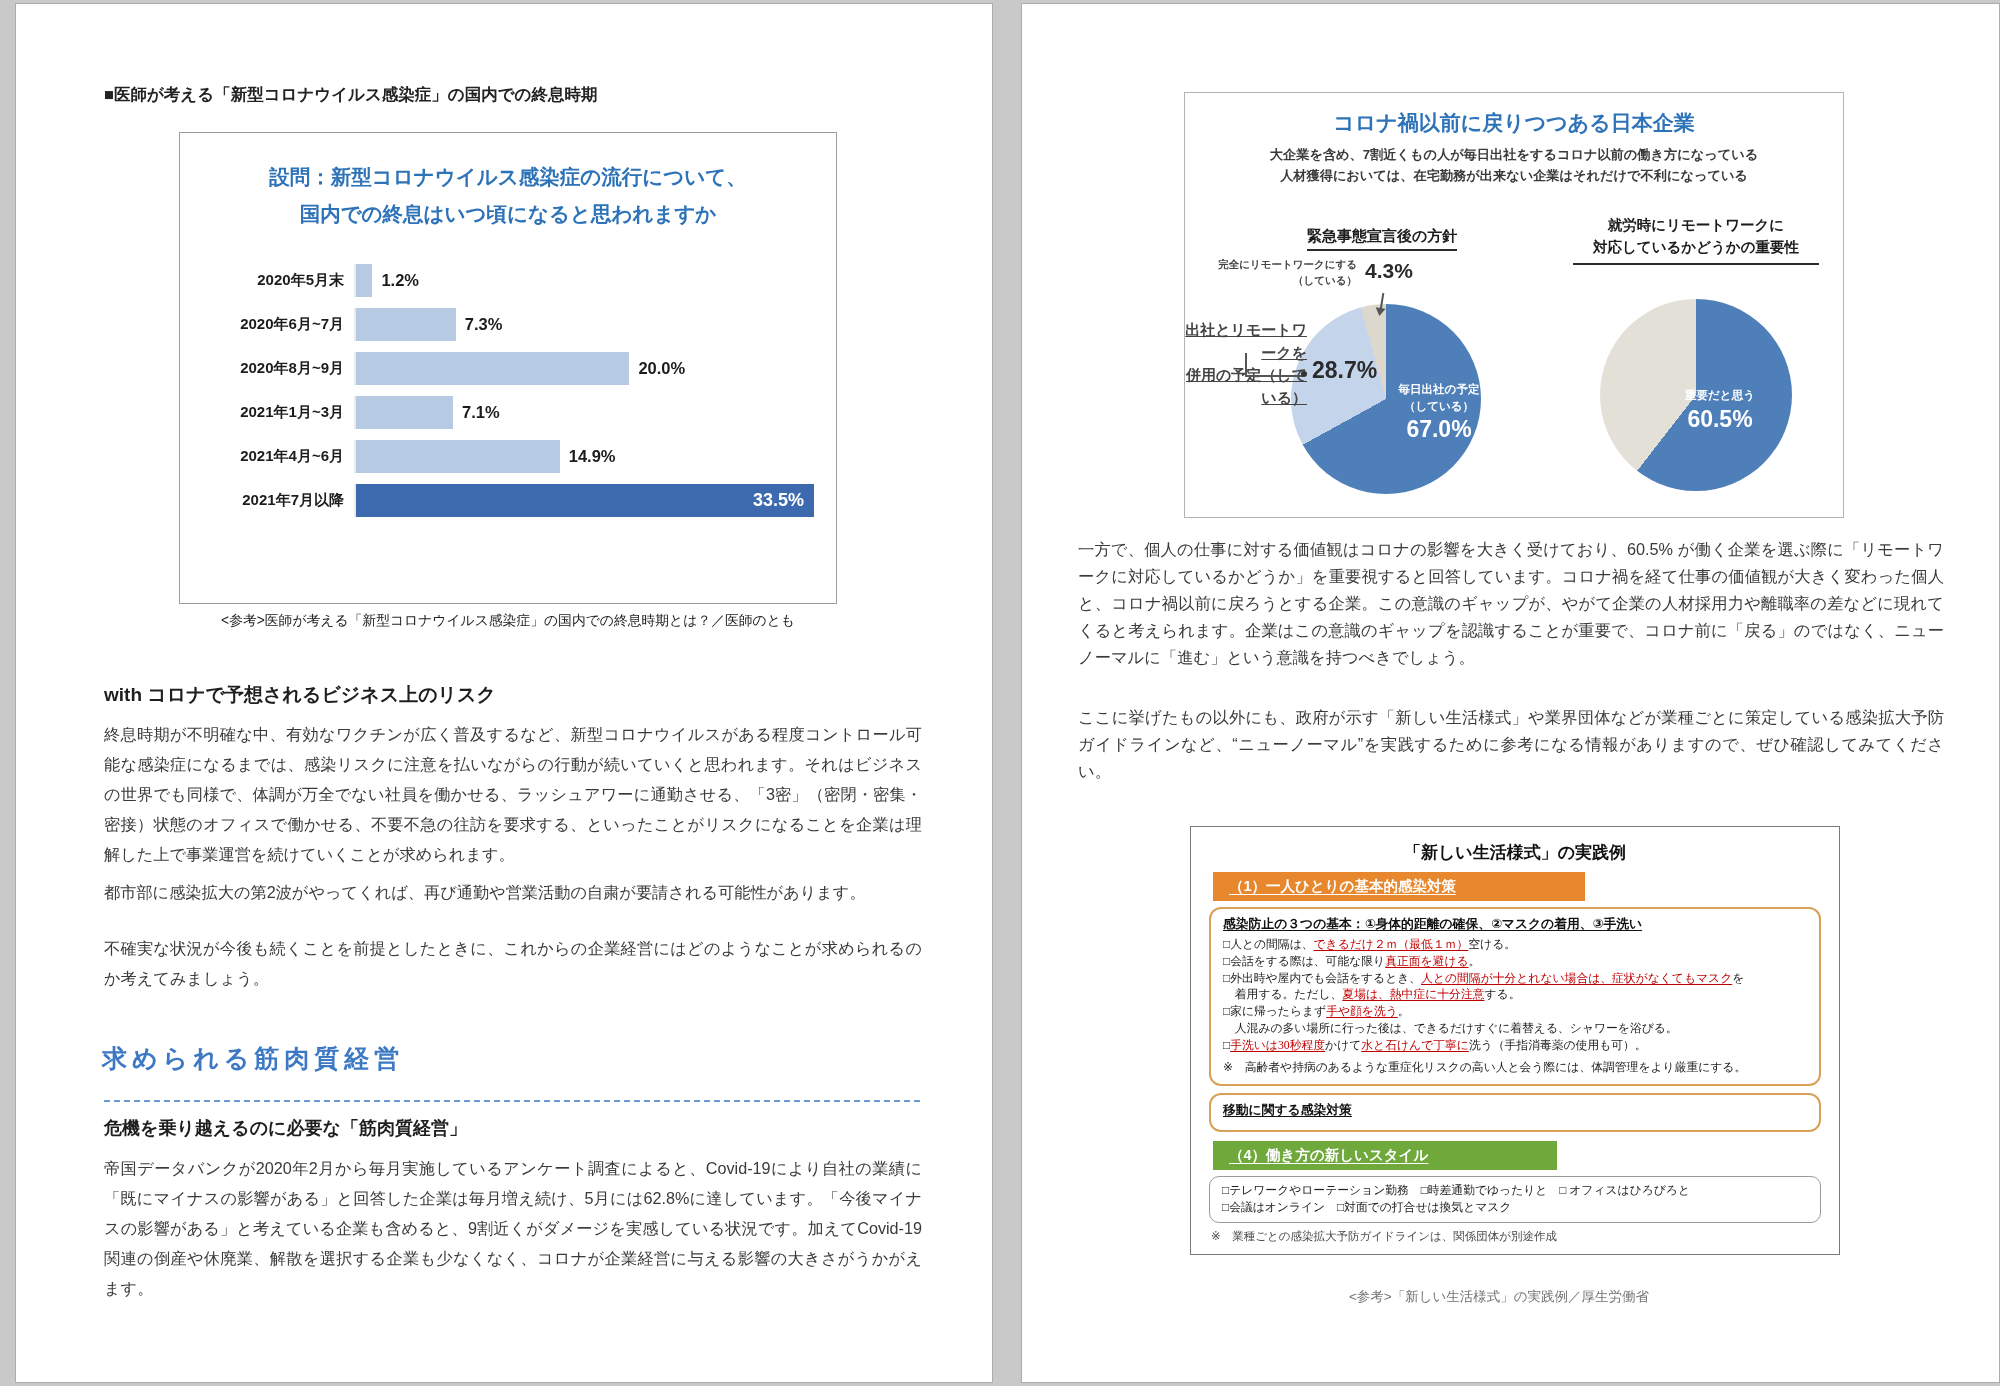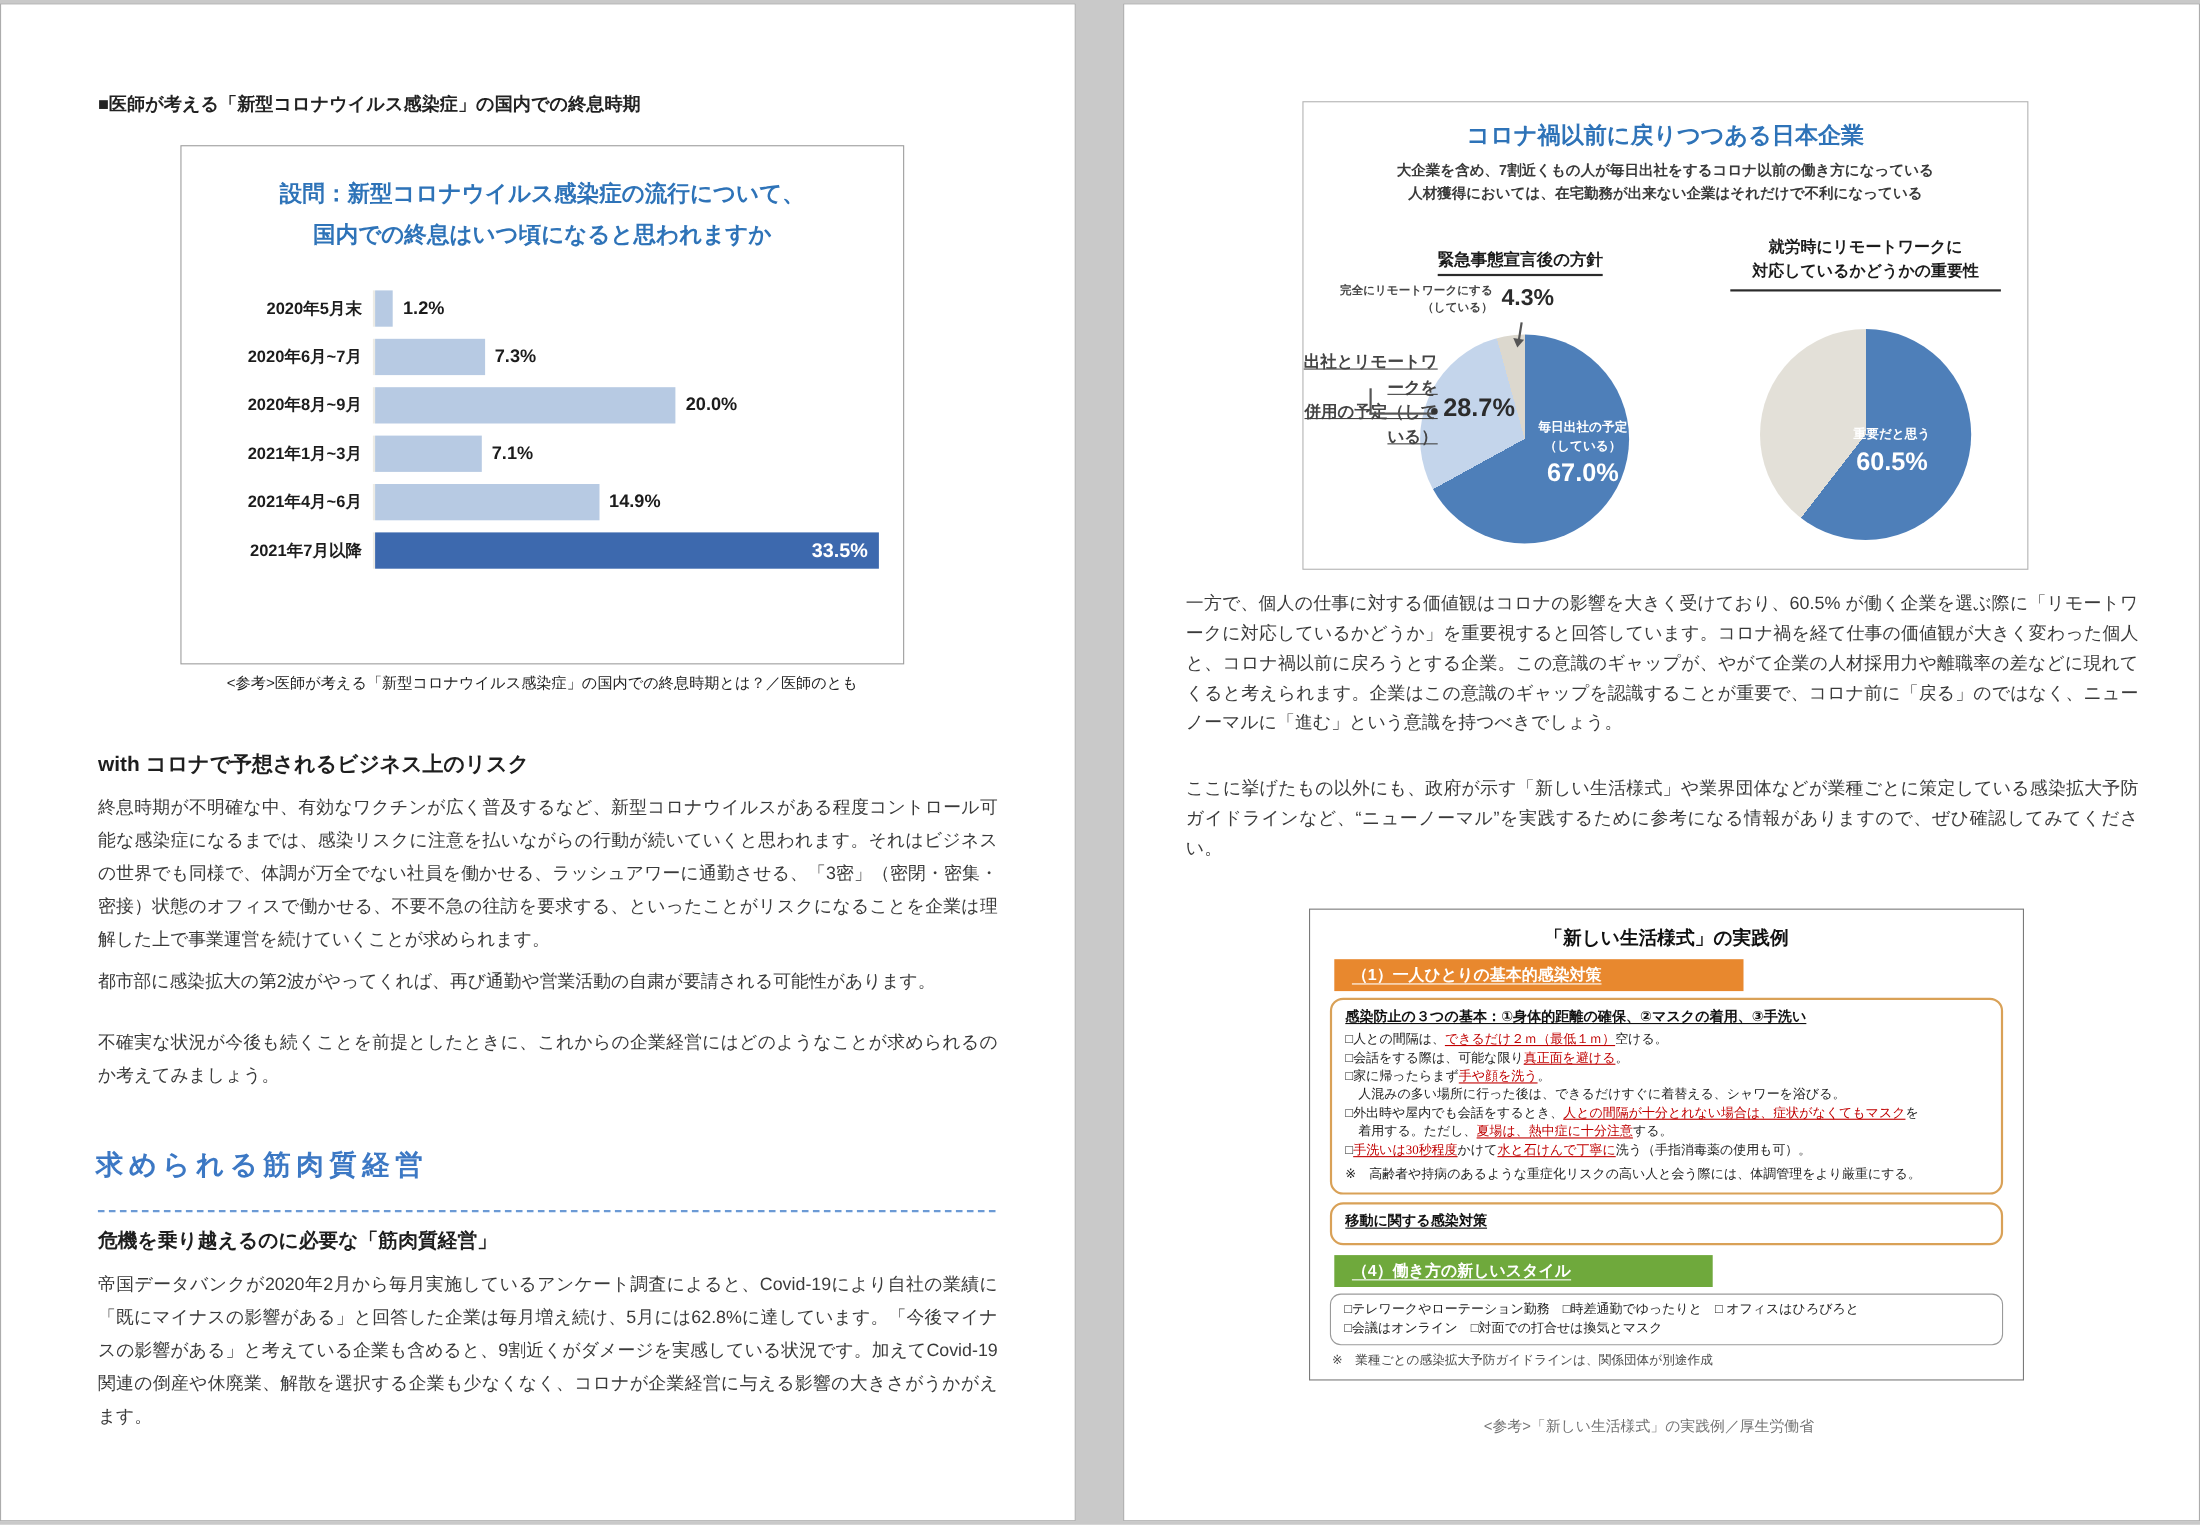--- a/index.html
+++ b/index.html
@@ -1,19 +1,19 @@
 <!DOCTYPE html>
 <html><head>
 <meta charset="utf-8">
 <style>
   html,body{margin:0;padding:0;}
   .canvas{position:relative;width:2000px;height:1386px;background:#c9c9c9;
           font-family:"Liberation Sans","DejaVu Sans",sans-serif;color:#333;overflow:hidden;}
   .page{position:absolute;top:3px;height:1380px;background:#fff;border:1px solid #acacac;box-sizing:border-box;}
-  #page-left{left:0;width:978px;padding-left:24px;}
+  #page-left{left:15px;width:978px;padding-left:24px;}
   #page-right{left:1021px;width:979px;}
 
   
   #sec-h{position:absolute;left:88px;top:80px;font-size:16.5px;font-weight:600;color:#222;}
   #chartbox{position:absolute;left:163px;top:128px;width:658px;height:472px;border:1px solid #9d9d9d;box-sizing:border-box;background:#fff;}
   .ctitle{margin-top:26px;text-align:center;color:#2e73b8;font-weight:bold;font-size:20.5px;line-height:1.8;}
   #bar-rows{margin:26px 22px 0 24px;}
   .brow{display:flex;align-items:center;height:44px;}
   .blabel{width:140px;text-align:right;font-weight:bold;font-size:15px;color:#1c1c1c;padding-right:10px;flex:none;}
   .btrack{position:relative;flex:1;height:33px;border-left:2px solid #ecebe5;display:flex;align-items:center;}
@@ -196,24 +196,24 @@
     <div class="para" id="rp2">ここに挙げたもの以外にも、政府が示す「新しい生活様式」や業界団体などが業種ごとに策定している感染拡大予防ガイドラインなど、“ニューノーマル”を実践するために参考になる情報がありますので、ぜひ確認してみてください。</div>
 
     <div id="practice">
       <div id="ptitle">「新しい生活様式」の実践例</div>
       <div class="banner" id="banner1">（1）一人ひとりの基本的感染対策</div>
       <div class="pbox" id="pbox1">
         <div class="bhead">感染防止の３つの基本：①身体的距離の確保、②マスクの着用、③手洗い</div>
         <div id="box1-items">
             <div class="pline"><span>□人との間隔は、</span><span class="red-run">できるだけ２ｍ（最低１ｍ）</span><span>空ける。</span></div>
             <div class="pline"><span>□会話をする際は、可能な限り</span><span class="red-run">真正面を避ける</span><span>。</span></div>
+            <div class="pline"><span>□外出時や屋内でも会話をするとき、</span><span class="red-run">人との間隔が十分とれない場合は、症状がなくてもマスク</span><span>を
+　着用する。ただし、</span><span class="red-run">夏場は、熱中症に十分注意</span><span>する。</span></div>
             <div class="pline"><span>□家に帰ったらまず</span><span class="red-run">手や顔を洗う</span><span>。
 　人混みの多い場所に行った後は、できるだけすぐに着替える、シャワーを浴びる。</span></div>
-            <div class="pline"><span>□外出時や屋内でも会話をするとき、</span><span class="red-run">人との間隔が十分とれない場合は、症状がなくてもマスク</span><span>を
-　着用する。ただし、</span><span class="red-run">夏場は、熱中症に十分注意</span><span>する。</span></div>
             <div class="pline"><span>□</span><span class="red-run">手洗いは30秒程度</span><span>かけて</span><span class="red-run">水と石けんで丁寧に</span><span>洗う（手指消毒薬の使用も可）。</span></div>
           </div>
         <div class="pnote">※　高齢者や持病のあるような重症化リスクの高い人と会う際には、体調管理をより厳重にする。</div>
       </div>
       <div class="pbox" id="pbox2">
         <div class="bhead">移動に関する感染対策</div>
       </div>
       <div class="banner" id="banner2">（4）働き方の新しいスタイル</div>
       <div class="pbox" id="pbox3">
           <div class="pline">□テレワークやローテーション勤務　□時差通勤でゆったりと　□ オフィスはひろびろと</div>

